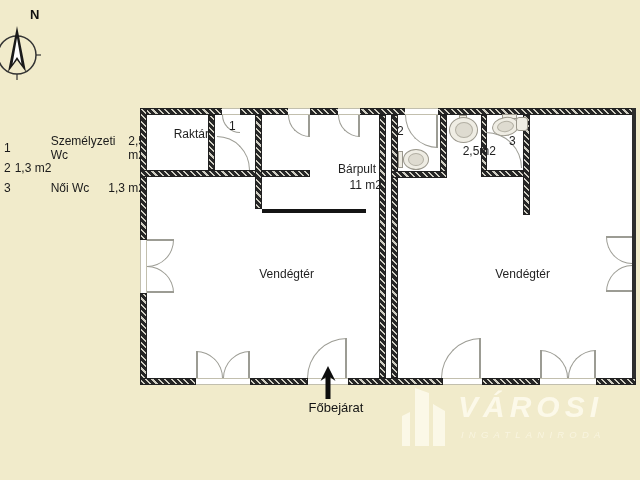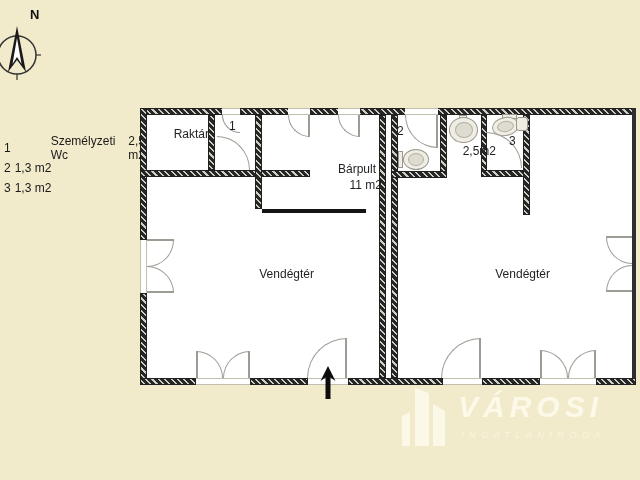--- a/index.html
+++ b/index.html
@@ -59,20 +59,21 @@
       <span class="legend-num">1</span>
       <span class="legend-name">Személyzeti Wc</span>
       <span class="legend-area">2,5 m2</span>
     </div>
     <div class="legend-row">
       <span class="legend-num">2</span>
       <span class="legend-area">1,3 m2</span>
     </div>
     <div class="legend-row">
       <span class="legend-num">3</span>
+      <span class="legend-name">Női Wc</span>
       <span class="legend-area">1,3 m2</span>
     </div>
   </div>
 
   <div class="plan-bg"></div>
 
   <div class="wall" style="left:140px;top:108px;width:496px;height:7px"></div>
   <div class="wall" style="left:140px;top:108px;width:7px;height:132px"></div>
   <div class="opening-v" style="left:140px;top:240px;width:7px;height:53px"></div>
   <div class="wall" style="left:140px;top:293px;width:7px;height:92px"></div>
@@ -169,20 +170,21 @@
   <div class="lbl lbl-c" style="left:230px;top:266px;width:84px;line-height:17px">
     <div>Vendégtér</div>
   </div>
   <div class="lbl lbl-c" style="left:466px;top:266px;width:84px;line-height:17px">
     <div>Vendégtér</div>
   </div>
 
   <svg class="abs" style="left:320px;top:366px" width="16" height="34" viewBox="0 0 16 34">
     <path d="M8 0 L15.5 15 L10.5 11.5 L10.5 33 L5.5 33 L5.5 11.5 L0.5 15 Z" fill="#0d0d0d"></path>
   </svg>
+  <div class="entrance-lbl">Főbejárat</div>
 
   <div class="wm">
     <svg class="abs" style="left:0;top:2px" width="48" height="62" viewBox="0 0 48 62">
       <g fill="rgba(253,250,236,0.85)">
         <polygon points="2,30 10,26 10,60 2,60"></polygon>
         <polygon points="15,2 29,7 29,60 15,60"></polygon>
         <polygon points="33,18 45,25 45,60 33,60"></polygon>
       </g>
     </svg>
     <div class="wm-title">VÁROSI</div>

